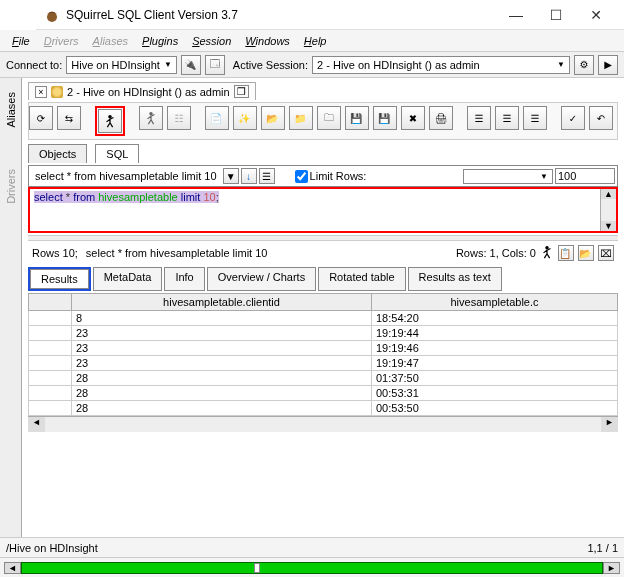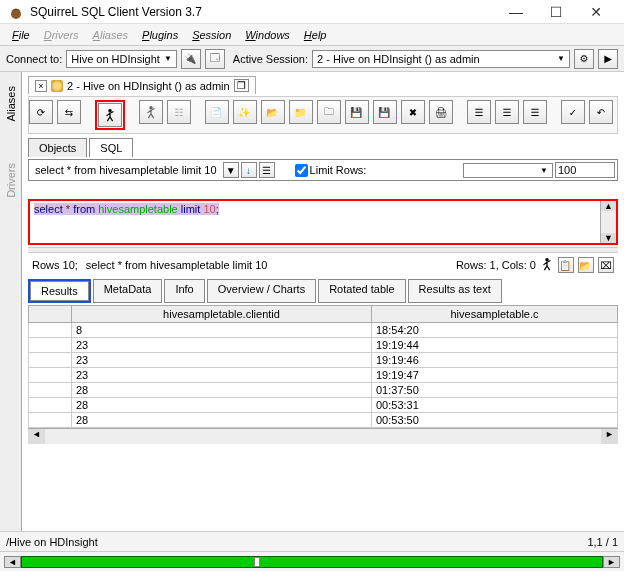--- a/index.html
+++ b/index.html
@@ -1,17 +1,17 @@
 <!DOCTYPE html>
 <html><head>
 <meta charset="utf-8">
 <style>
 * { box-sizing: border-box; margin: 0; padding: 0; font-family: Tahoma, sans-serif; font-size: 11px; }
 body { background: #fff; width: 624px; height: 577px; overflow: hidden; position: relative; }
-.titlebar { height: 24px; background: #fff; display: flex; align-items: center; padding: 0 8px; border-bottom: 1px solid #e0e0e0; }
+.titlebar { height: 30px; background: #fff; display: flex; align-items: center; padding: 0 8px; border-bottom: 1px solid #e0e0e0; margin-left: 36px; }
 .titlebar .title { flex: 1; font-size: 12px; }
 .titlebar .wbtn { width: 40px; text-align: center; font-size: 14px; color: #333; }
 .acorn { width: 16px; height: 16px; margin-right: 6px; display: inline-block; }
 .menubar { height: 22px; background: #f5f5f5; display: flex; align-items: center; padding: 0 6px; gap: 2px; border-bottom: 1px solid #ccc; }
 .menubar span { padding: 2px 6px; font-style: italic; }
 .menubar span u { text-decoration: underline; }
 .menubar .disabled { color: #999; }
 .connectbar { height: 26px; background: #f0f0f0; display: flex; align-items: center; padding: 0 6px; gap: 4px; border-bottom: 1px solid #ccc; }
 .combo { background: #fff; border: 1px solid #888; padding: 2px 4px; display: flex; align-items: center; gap: 4px; }
 .combo .arrow { font-size: 8px; }
@@ -21,26 +21,26 @@
 .sidetab { writing-mode: vertical-rl; transform: rotate(180deg); padding: 6px 2px; cursor: pointer; }
 .sidetab.disabled { color: #999; }
 .content { flex: 1; padding: 4px 6px 2px 6px; display: flex; flex-direction: column; overflow: hidden; }
 .sessiontab { display: flex; align-items: center; gap: 4px; border: 1px solid #aaa; border-bottom: none; background: #fcfcfc; padding: 2px 6px; width: fit-content; margin-bottom: 2px; }
 .sessiontab .close { font-size: 9px; border: 1px solid #888; width: 12px; height: 12px; display: flex; align-items: center; justify-content: center; }
 .db-icon { width: 12px; height: 12px; background: radial-gradient(ellipse at center, #f8d878 40%, #d8a838 70%); border-radius: 2px; display: inline-block; }
 .toolbar { display: flex; gap: 4px; padding: 3px 0; flex-wrap: wrap; border: 1px solid #ccc; background: #f8f8f8; }
 .toolbar .iconbtn { width: 24px; height: 24px; }
 .toolbar .sep { width: 6px; }
 .run-hl { border: 2px solid red; padding: 1px; }
-.objsql { display: flex; gap: 2px; margin-top: 4px; }
+.objsql { display: flex; gap: 8px; margin-top: 4px; }
 .objsql .tab { border: 1px solid #888; border-bottom: none; padding: 3px 10px; background: #eee; }
 .objsql .tab.active { background: #fff; }
 .historybar { display: flex; align-items: center; gap: 2px; border: 1px solid #888; background: #fff; padding: 2px; margin-top: 2px; }
 .historybar .histtext { flex: 0 0 auto; padding: 0 4px; }
-.editor-wrap { border: 2px solid red; margin-top: 18px; height: 46px; display: flex; }
+.editor-wrap { border: 2px solid red; margin-top: 0; height: 46px; display: flex; }
 .editor { flex: 1; background: #fff; font-family: 'Courier New', monospace; font-size: 12px; padding: 2px 4px; position: relative; overflow: hidden; }
 .editor .sel { background: #d4c0e8; }
 .editor .kw { color: #008; }
 .editor .ident { color: #0a0; }
 .editor .num { color: #c55; }
 .editor .op { color: #333; }
 .vsb { width: 16px; background: #eee; display: flex; flex-direction: column; justify-content: space-between; border-left: 1px solid #aaa; }
 .vsb span { text-align: center; font-size: 9px; background: #ddd; }
 .splitter { height: 6px; background: #eee; border-top: 1px solid #ccc; border-bottom: 1px solid #ccc; margin: 2px 0; }
 .restab { display: flex; gap: 0; }

